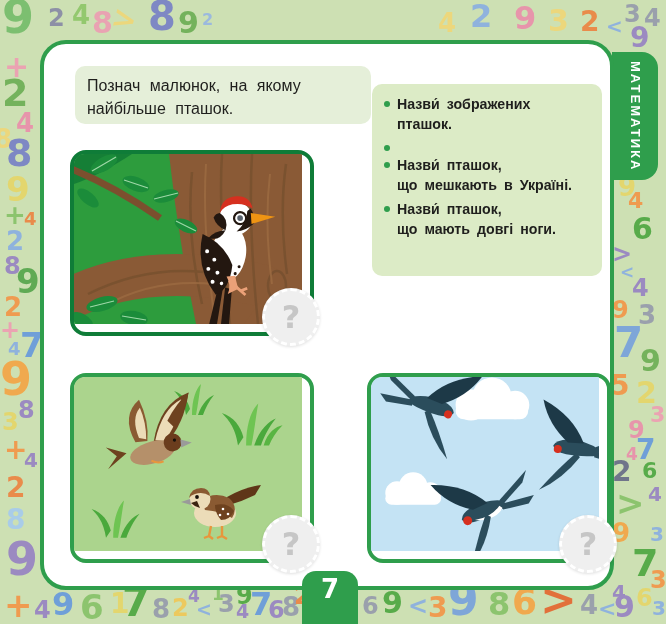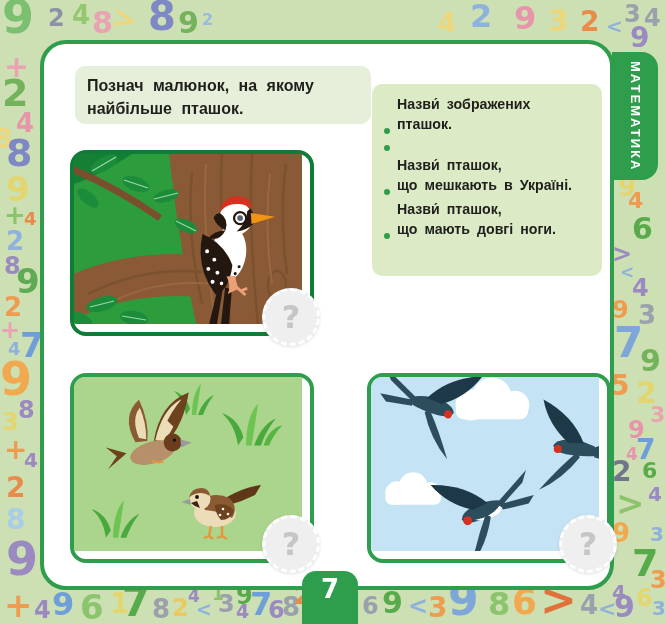--- a/index.html
+++ b/index.html
@@ -6,26 +6,26 @@
   .page{position:relative;width:666px;height:624px;background:#cde0b3;overflow:hidden;
         font-family:"Liberation Sans",sans-serif;}
   
   .deco{position:absolute;font-family:"DejaVu Sans",sans-serif;font-weight:bold;line-height:1;
         user-select:none;z-index:0;}
   
   .card{position:absolute;left:40px;top:40px;width:566px;height:542px;background:#ffffff;
         border:4px solid #2f9e4c;border-radius:26px;z-index:2;}
   .task-box{position:absolute;left:31px;top:22px;width:296px;height:58px;background:#e5efd9;
         border-radius:10px;padding:8px 12px;box-sizing:border-box;}
-  .task-text{font-size:16px;font-weight:bold;color:#1f1f1d;line-height:23px;word-spacing:5px;
+  .task-text{font-size:16px;font-weight:normal;color:#1f1f1d;line-height:23px;word-spacing:5px;
         white-space:pre-line;margin:0;}
   .questions-box{position:absolute;left:328px;top:40px;width:230px;height:192px;background:#dcebc6;
         border-radius:10px;padding:10px 8px 8px 12px;box-sizing:border-box;}
   .questions-list{list-style:none;margin:0;padding:0;}
-  .questions-list li{display:flex;align-items:flex-end;margin-bottom:4px;}
+  .questions-list li{display:flex;align-items:flex-start;margin-bottom:4px;}
   .dot{flex:0 0 auto;width:6px;height:6px;border-radius:50%;background:#2f9e4c;margin:7px 7px 0 0;}
   .qtext{font-size:14.2px;font-weight:bold;color:#1f1f1d;line-height:20px;word-spacing:3px;
         white-space:pre-line;}
   
   .panel{position:absolute;border:4px solid #2f9e4c;border-radius:16px;background:#fff;}
   .panel .clip{overflow:hidden;border-radius:11px;width:100%;height:100%;}
   .panel svg{display:block;}
   .panel.p1{left:26px;top:106px;width:236px;height:178px;border-color:#0f7c38;}
   .panel.p2{left:26px;top:329px;width:236px;height:182px;}
   .panel.p3{left:323px;top:329px;width:236px;height:182px;}

